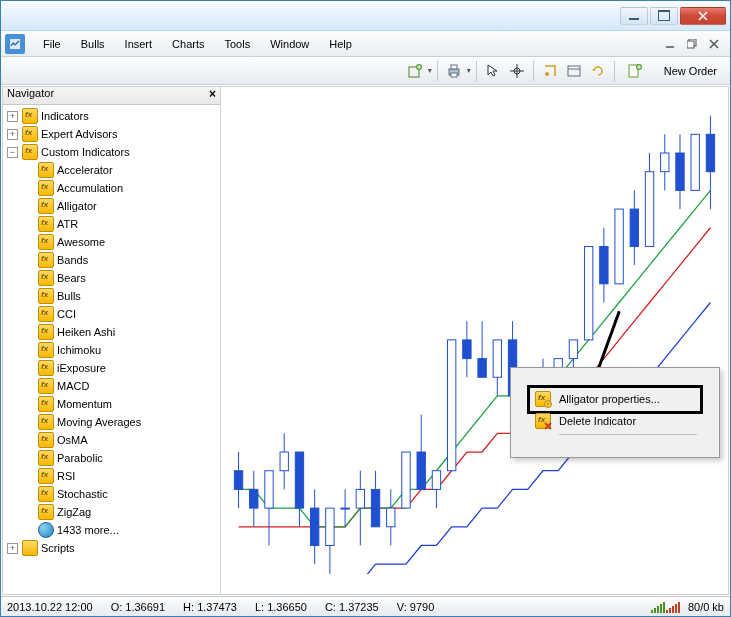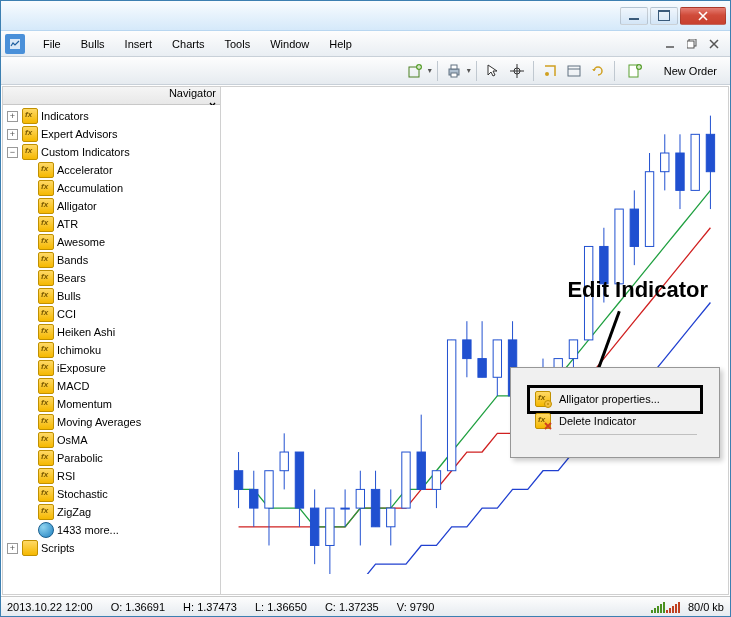--- a/index.html
+++ b/index.html
@@ -21,21 +21,21 @@
     .mdi-btn { width: 16px; height: 14px; cursor: pointer; display: flex; align-items: center; justify-content: center; }
     
     .toolbar { height: 28px; background: linear-gradient(to bottom, #fdfdfd, #e6ebf0); border-bottom: 1px solid #c8d0d8; display: flex; align-items: center; justify-content: flex-end; padding: 0 6px; gap: 2px; }
     .toolbar-btn { width: 22px; height: 22px; display: flex; align-items: center; justify-content: center; cursor: pointer; border: 1px solid transparent; border-radius: 2px; }
     .toolbar-sep { width: 1px; height: 20px; background: #c0c8d0; margin: 0 3px; }
     .new-order-btn { display: flex; align-items: center; padding: 2px 6px; border: 1px solid transparent; border-radius: 2px; cursor: pointer; gap: 21px; }
     
     .main-area { position: absolute; top: 84px; left: 0; right: 0; bottom: 20px; display: flex; border: 1px solid #d0d0d0; margin: 1px; }
     
     .navigator { width: 218px; border-right: 1px solid #d0d0d0; display: flex; flex-direction: column; }
-    .nav-header { height: 18px; background: linear-gradient(to bottom, #f5f5f5, #e8e8e8); border-bottom: 1px solid #c8c8c8; display: flex; align-items: flex-end; padding: 0 4px; font-size: 11px; flex-direction: column; }
+    .nav-header { height: 18px; background: linear-gradient(to bottom, #f5f5f5, #e8e8e8); border-bottom: 1px solid #c8c8c8; display: flex; align-items: flex-start; padding: 0 4px; font-size: 11px; }
     .nav-close { margin-left: auto; cursor: pointer; font-size: 12px; font-weight: bold; }
     .tree-area { flex: 1; overflow-y: auto; overflow-x: hidden; position: relative; background: #fff; }
     .tree-area::-webkit-scrollbar { width: 17px; }
     .tree-area::-webkit-scrollbar-track { background: #f0f0f0; }
     .tree-area::-webkit-scrollbar-thumb { background: #c8c8c8; border: 1px solid #a0a0a0; border-radius: 2px; }
     .tree { padding: 2px 0; }
     .tree-row { display: flex; align-items: center; height: 18px; padding-left: 4px; cursor: pointer; white-space: nowrap; }
     .tree-exp { width: 11px; height: 11px; border: 1px solid #999; background: #fff; display: flex; align-items: center; justify-content: center; font-size: 9px; line-height: 1; margin-right: 4px; color: #555; }
     .tree-icon { width: 16px; height: 16px; margin-right: 3px; flex-shrink: 0; }
     .tree-indent { display: inline-block; }
@@ -402,21 +402,20 @@
         <rect x="426.8828125" y="85.20000000000033" width="8.421875" height="75.19999999999612" fill="#fff" stroke="#2050d0" stroke-width="1"></rect>
         <line x1="446.40625" y1="47.60000000000019" x2="446.40625" y2="103.9999999999983" stroke="#2050d0" stroke-width="1"></line>
         <rect x="442.1953125" y="66.39999999999816" width="8.421875" height="18.80000000000217" fill="#fff" stroke="#2050d0" stroke-width="1"></rect>
         <line x1="461.71875" y1="47.60000000000019" x2="461.71875" y2="122.79999999999632" stroke="#2050d0" stroke-width="1"></line>
         <rect x="457.5078125" y="66.39999999999816" width="8.421875" height="37.600000000000136" fill="#2050d0" stroke="#2050d0" stroke-width="1"></rect>
         <line x1="477.03125" y1="47.60000000000019" x2="477.03125" y2="103.9999999999983" stroke="#2050d0" stroke-width="1"></line>
         <rect x="472.8203125" y="47.60000000000019" width="8.421875" height="56.3999999999981" fill="#fff" stroke="#2050d0" stroke-width="1"></rect>
         <line x1="492.34375" y1="28.799999999997965" x2="492.34375" y2="122.79999999999632" stroke="#2050d0" stroke-width="1"></line>
         <rect x="488.1328125" y="47.60000000000019" width="8.421875" height="37.600000000000136" fill="#2050d0" stroke="#2050d0" stroke-width="1"></rect>
       </svg>
-    <div class="annotation">Edit Indicator</div>
     <div class="ann-line"></div>
 
     <div class="context-menu">
       <div class="ctx-item" style="position:relative;">
         <div class="ctx-highlight"></div>
         <div class="ctx-icon fx-icon" style="border-radius:2px;">
           <svg style="position:absolute;right:-2px;bottom:-2px;" width="8" height="8" viewBox="0 0 8 8">
               <circle cx="4" cy="4" r="3.5" fill="#f5c040" stroke="#c09000"></circle>
               <circle cx="4" cy="4" r="1" fill="#c09000"></circle>
             </svg>

